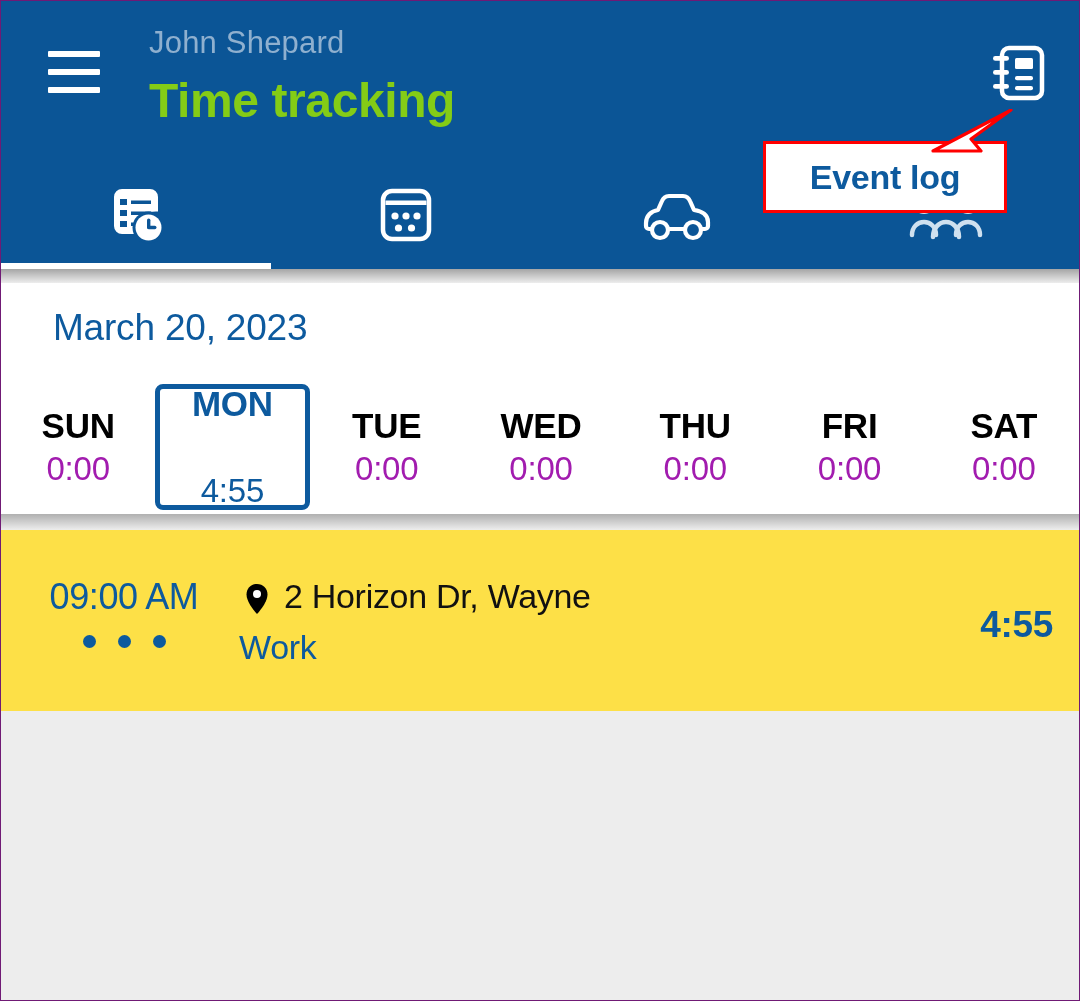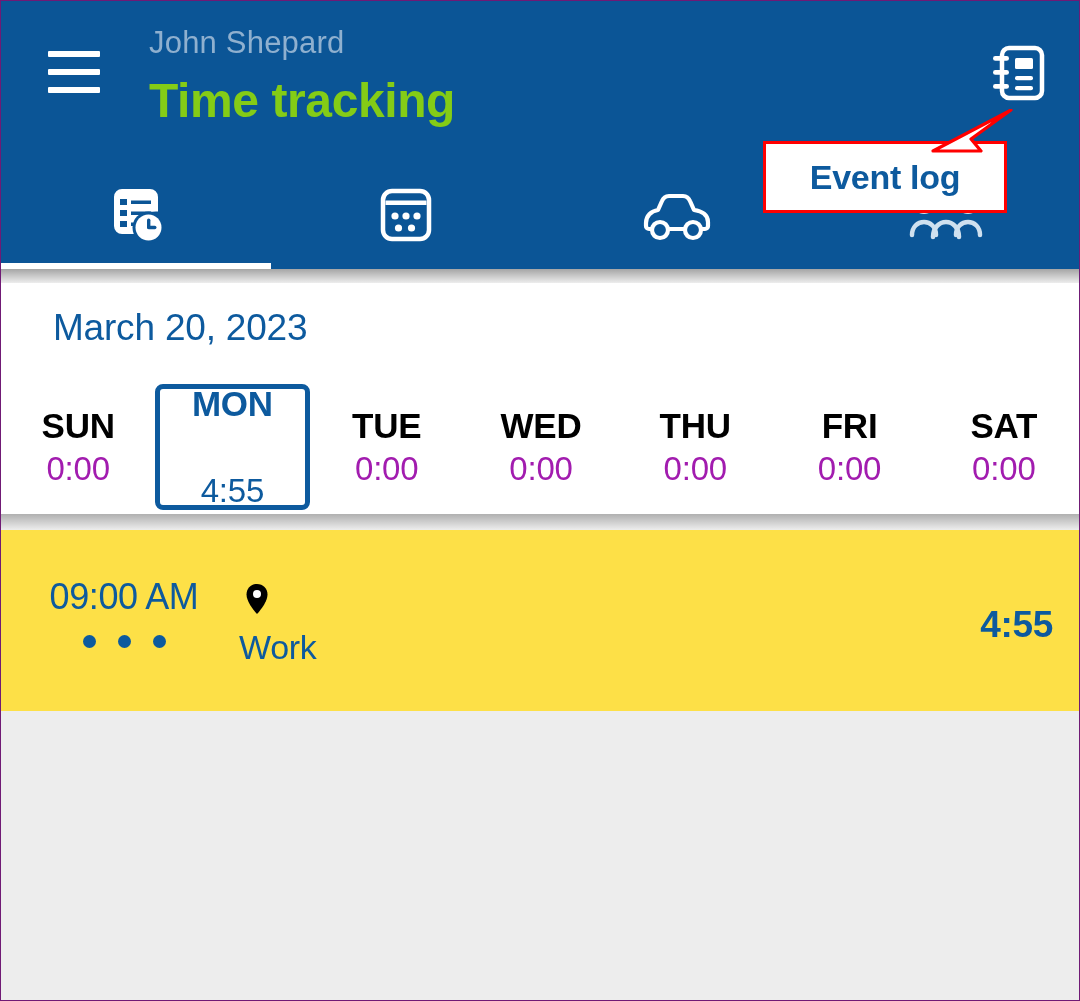--- a/index.html
+++ b/index.html
@@ -451,20 +451,21 @@
         <i></i>
       </div>
 
       <span class="entry-pin-wrap">
         <svg width="30" height="34" viewBox="0 0 30 34" aria-hidden="true">
           <path d="M15 2c-6 0-10.5 4.5-10.5 10.5C4.5 21 15 32 15 32s10.5-11 10.5-19.5C25.5 6.5 21 2 15 2z" fill="#000000"></path>
           <circle cx="15" cy="12" r="4" fill="#ffffff"></circle>
         </svg>
       </span>
 
+      <div class="entry-location">2 Horizon Dr, Wayne</div>
       <div class="entry-project">Work</div>
       <div class="entry-duration">4:55</div>
 
     </div>
   </div>
 
   <div class="page-bg"></div>
 
 </div>
 

